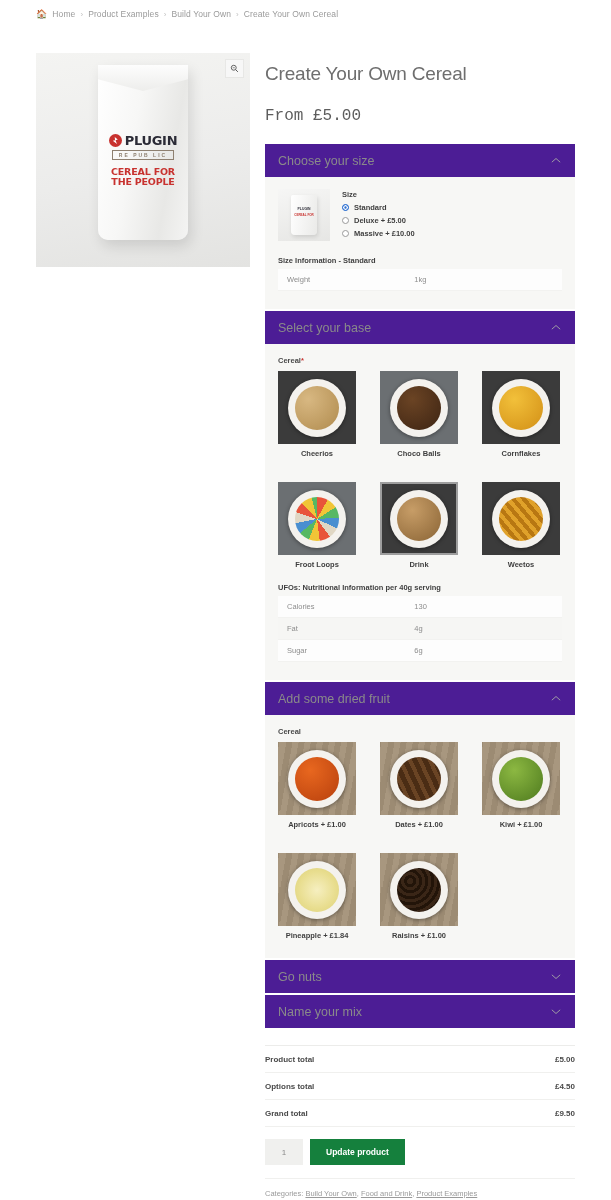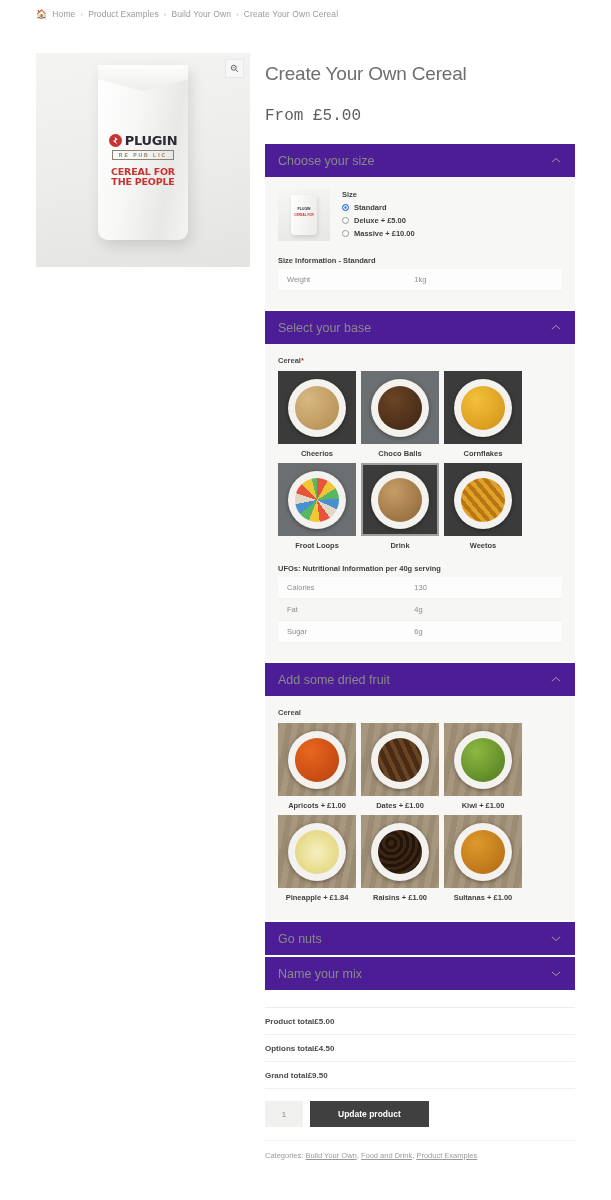--- a/index.html
+++ b/index.html
@@ -153,21 +153,21 @@
   .info-table { width:100%; border-collapse:collapse; }
   .info-table td {
     font-size:7.5px; color:#8d8d8d;
     padding:6px 0 6px 9px; background:#fdfdfd;
     border-bottom:1px solid #f2f2f0;
   }
   .info-table tr:nth-child(even) td { background:#f6f6f4; }
   .info-table td.val { padding-left:0; width:52%; }
 
   
-  .tile-grid { display:flex; flex-wrap:wrap; gap:5px; }
+  .tile-grid { display:flex; flex-wrap:wrap; gap:24px; }
   .tile { width:78px; }
   .tile-img {
     width:78px;height:73px;
     background:#3a3a3a; position:relative; overflow:hidden;
     border:2px solid transparent;
   }
   .tile.selected .tile-img { border-color:#9e9e9e; }
   .tile-label { text-align:center; font-size:7.5px; font-weight:bold; color:#3f3f3f; margin-top:5px; }
 
   .bowl {
@@ -193,36 +193,36 @@
   .gr-apricot { background: radial-gradient(circle at 35% 30%, #e8671f, #b8400d), repeating-radial-gradient(circle at 30% 30%, #dd5b18 0 3px, #ad3c0c 3px 6px); }
   .gr-dates { background: repeating-linear-gradient(65deg,#6a4424 0 4px,#4a2c14 4px 9px); }
   .gr-kiwi { background: radial-gradient(circle at 35% 30%, #8cb842, #4e7a1e), repeating-radial-gradient(circle at 35% 35%, #7fa93a 0 3px, #4b7520 3px 6px); }
   .gr-pineapple { background: radial-gradient(circle at 50% 50%, #f6efc0, #e8dd8e 60%, #dcd07a); }
   .gr-raisins { background: repeating-radial-gradient(circle at 30% 30%, #3a2617 0 3px, #221409 3px 6px); }
   .gr-sultanas { background: radial-gradient(circle at 35% 30%, #dd9a2c, #b06812), repeating-radial-gradient(circle at 30% 30%, #d08b22 0 3px, #a35f10 3px 6px); }
 
   
   .totals { border-top:1px solid #ececea; margin-top:17px; }
   .total-row {
-    display:flex; align-items:center;
+    display:flex; justify-content:space-between; align-items:center;
     padding:9px 0 8px 0;
     border-bottom:1px solid #f0f0ee;
     font-size:8px; font-weight:bold; color:#4a4a4a;
   }
   .total-row .amt { color:#4a4a4a; }
   .cart-row { display:flex; align-items:center; gap:7px; padding:12px 0 13px 0; border-bottom:1px solid #f0f0ee; }
   .qty-input {
     width:38px;height:26px;
     background:#f0f0ee; border:none;
     text-align:center; font-size:8px; color:#8a8a8a;
     font-family:"Liberation Sans", sans-serif;
   }
   .update-btn {
-    height:26px; padding:0 28px;
-    background:#404040; color:#fff;
+    height:26px; padding:0 16px;
+    background:#15803d; color:#fff;
     border:none; font-size:8.5px; font-weight:bold;
     font-family:"Liberation Sans", sans-serif;
     cursor:pointer;
   }
   .categories { font-size:7.5px; color:#9a9a9a; padding-top:10px; }
   .categories a { color:#9a9a9a; text-decoration:underline; }
 </style>
 </head>
 <body>
 
@@ -435,27 +435,20 @@
               </div>
               <div class="tile-label">Pineapple + £1.84</div>
             </div>
             <div class="tile">
               <div class="tile-img bg-wood">
                 <span class="bowl"></span>
                   <span class="bowl-inner gr-raisins"></span>
               </div>
               <div class="tile-label">Raisins + £1.00</div>
             </div>
-            <div class="tile">
-              <div class="tile-img bg-wood">
-                <span class="bowl"></span>
-                  <span class="bowl-inner gr-sultanas"></span>
-              </div>
-              <div class="tile-label">Sultanas + £1.00</div>
-            </div>
           </div>
         </div>
       </div>
 
       <div class="acc-block">
         <div class="acc-header">
           <span>Go nuts</span>
           <span class="chev">
             <svg width="10" height="7" viewBox="0 0 12 8" aria-hidden="true">
               <polyline points="1,2 6,6.4 11,2" fill="none" stroke="#a5a5a5" stroke-width="1.1"></polyline>

